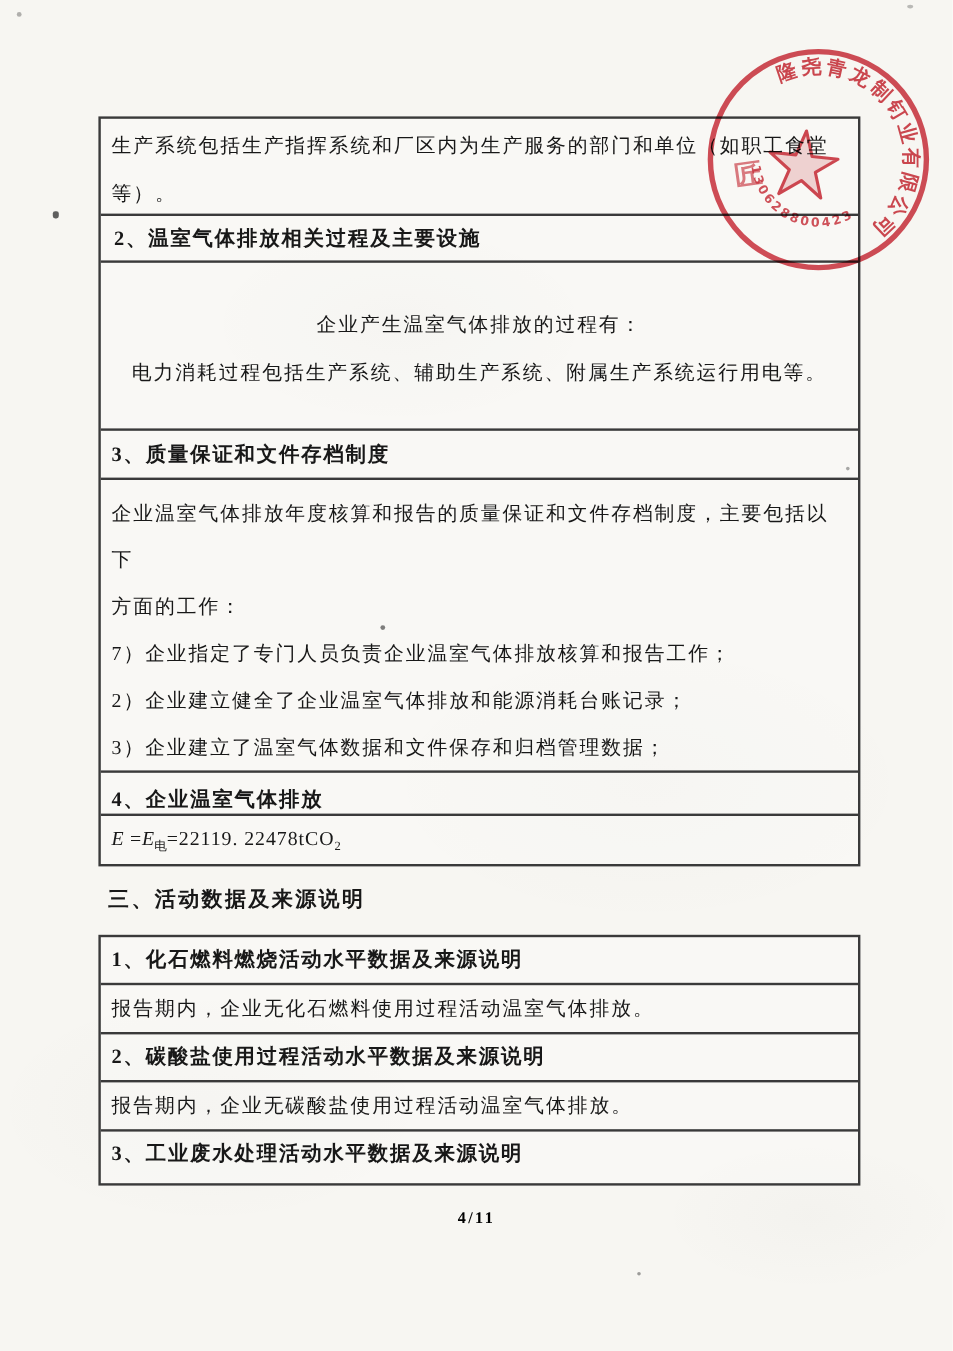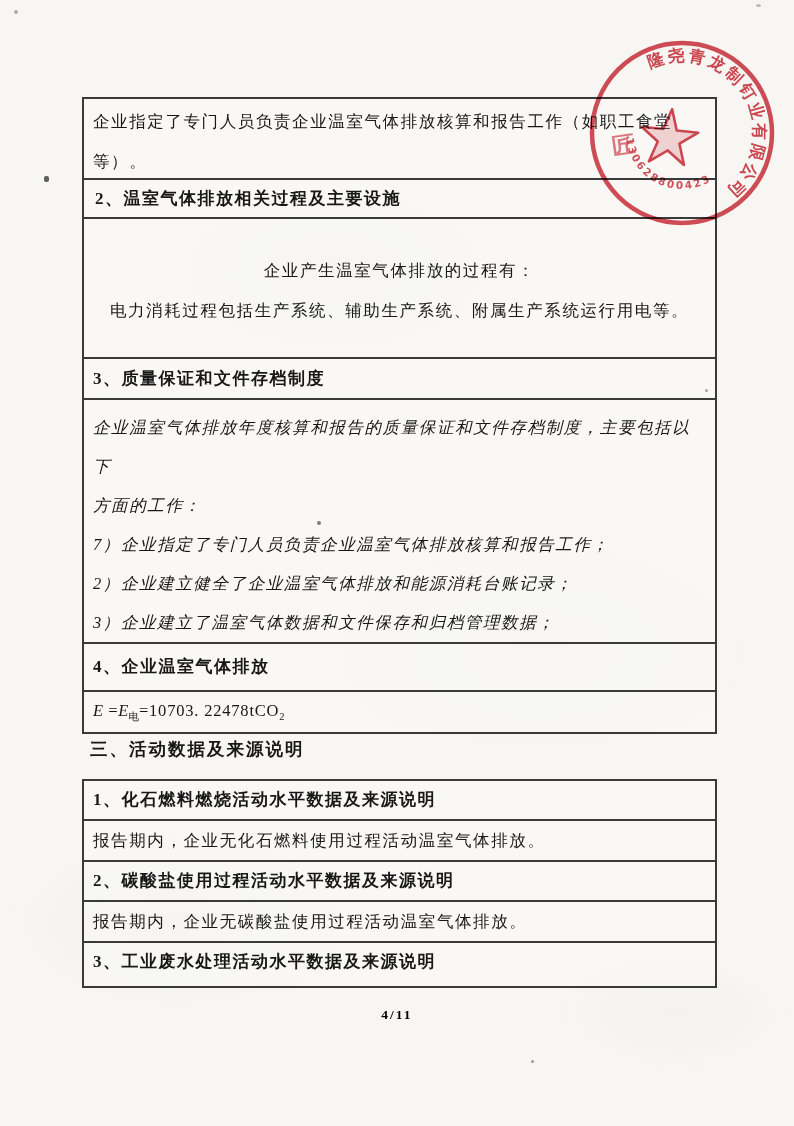--- a/index.html
+++ b/index.html
@@ -38,22 +38,22 @@
   .btxt { font-size: 16.5px; letter-spacing: 1.6px; }
 
   
   .rA { height: 81px;  padding-top: 3px; }
   .rA .line { line-height: 40px; }
   .rB { height: 39px;  line-height: 37px; padding-left: 11px; }
   .rC { height: 140px; padding-top: 32px; text-align: center; }
   .rC .line { line-height: 40px; }
   .rD { height: 41px;  line-height: 39px; }
   .rE { height: 244px; padding-top: 8px; }
-  .rE .line { line-height: 39px; font-style: italic; }
-  .rF { height: 48px;  line-height: 46px; }
+  .rE .line { line-height: 39px; }
+  .rF { height: 36px;  line-height: 46px; }
   .rG { height: 40px;  line-height: 38px; font-size: 16.5px; }
 
   
   .t2h { height: 40px; line-height: 38px; }
   .t2b { height: 41px; line-height: 39px; }
   .t2h.last { height: 43px; }
 
   .fvar { font-style: italic; font-family: "Liberation Serif", serif; }
   .fsub { font-size: 10.5px; vertical-align: -4px; letter-spacing: 0; }
   .fval { letter-spacing: 0.8px; }
@@ -88,40 +88,40 @@
   .sp6 { left: 705px; top: 389px;  width: 3px; height: 3px; opacity: .4; }
 </style>
 </head>
 <body>
 
 <div class="sheet">
   <div class="texture"></div>
 
   <div class="tbl" id="table1">
     <div class="row rA btxt">
-      <div class="line">企业指定了专门人员负责企业温室气体排放核算和报告工作（如职工食堂</div>
+      <div class="line">生产系统包括生产指挥系统和厂区内为生产服务的部门和单位（如职工食堂</div>
       <div class="line">等）。</div>
     </div>
     <div class="row rB hdr">2、温室气体排放相关过程及主要设施</div>
     <div class="row rC btxt">
       <div class="line">企业产生温室气体排放的过程有：</div>
       <div class="line">电力消耗过程包括生产系统、辅助生产系统、附属生产系统运行用电等。</div>
     </div>
     <div class="row rD hdr">3、质量保证和文件存档制度</div>
     <div class="row rE btxt">
       <div class="line">企业温室气体排放年度核算和报告的质量保证和文件存档制度，主要包括以下</div>
       <div class="line">方面的工作：</div>
       <div class="line">7）企业指定了专门人员负责企业温室气体排放核算和报告工作；</div>
       <div class="line">2）企业建立健全了企业温室气体排放和能源消耗台账记录；</div>
       <div class="line">3）企业建立了温室气体数据和文件保存和归档管理数据；</div>
       <div class="line">4）企业建立了温室气体排放报告内部审核制度。</div>
     </div>
     <div class="row rF hdr">4、企业温室气体排放</div>
     <div class="row rG">
-      <span class="fvar">E =</span><span class="fvar">E</span><sub class="fsub">电</sub><span class="fval">=10703. 22478tCO</span><sub class="fsub">2</sub>
+      <span class="fvar">E =</span><span class="fvar">E</span><sub class="fsub">电</sub><span class="fval">=22119. 22478tCO</span><sub class="fsub">2</sub>
     </div>
   </div>
 
   <div class="free-heading">三、活动数据及来源说明</div>
 
   <div class="tbl" id="table2">
     <div class="row t2h hdr">1、化石燃料燃烧活动水平数据及来源说明</div>
     <div class="row t2b btxt">报告期内，企业无化石燃料使用过程活动温室气体排放。</div>
     <div class="row t2h hdr">2、碳酸盐使用过程活动水平数据及来源说明</div>
     <div class="row t2b btxt">报告期内，企业无碳酸盐使用过程活动温室气体排放。</div>

